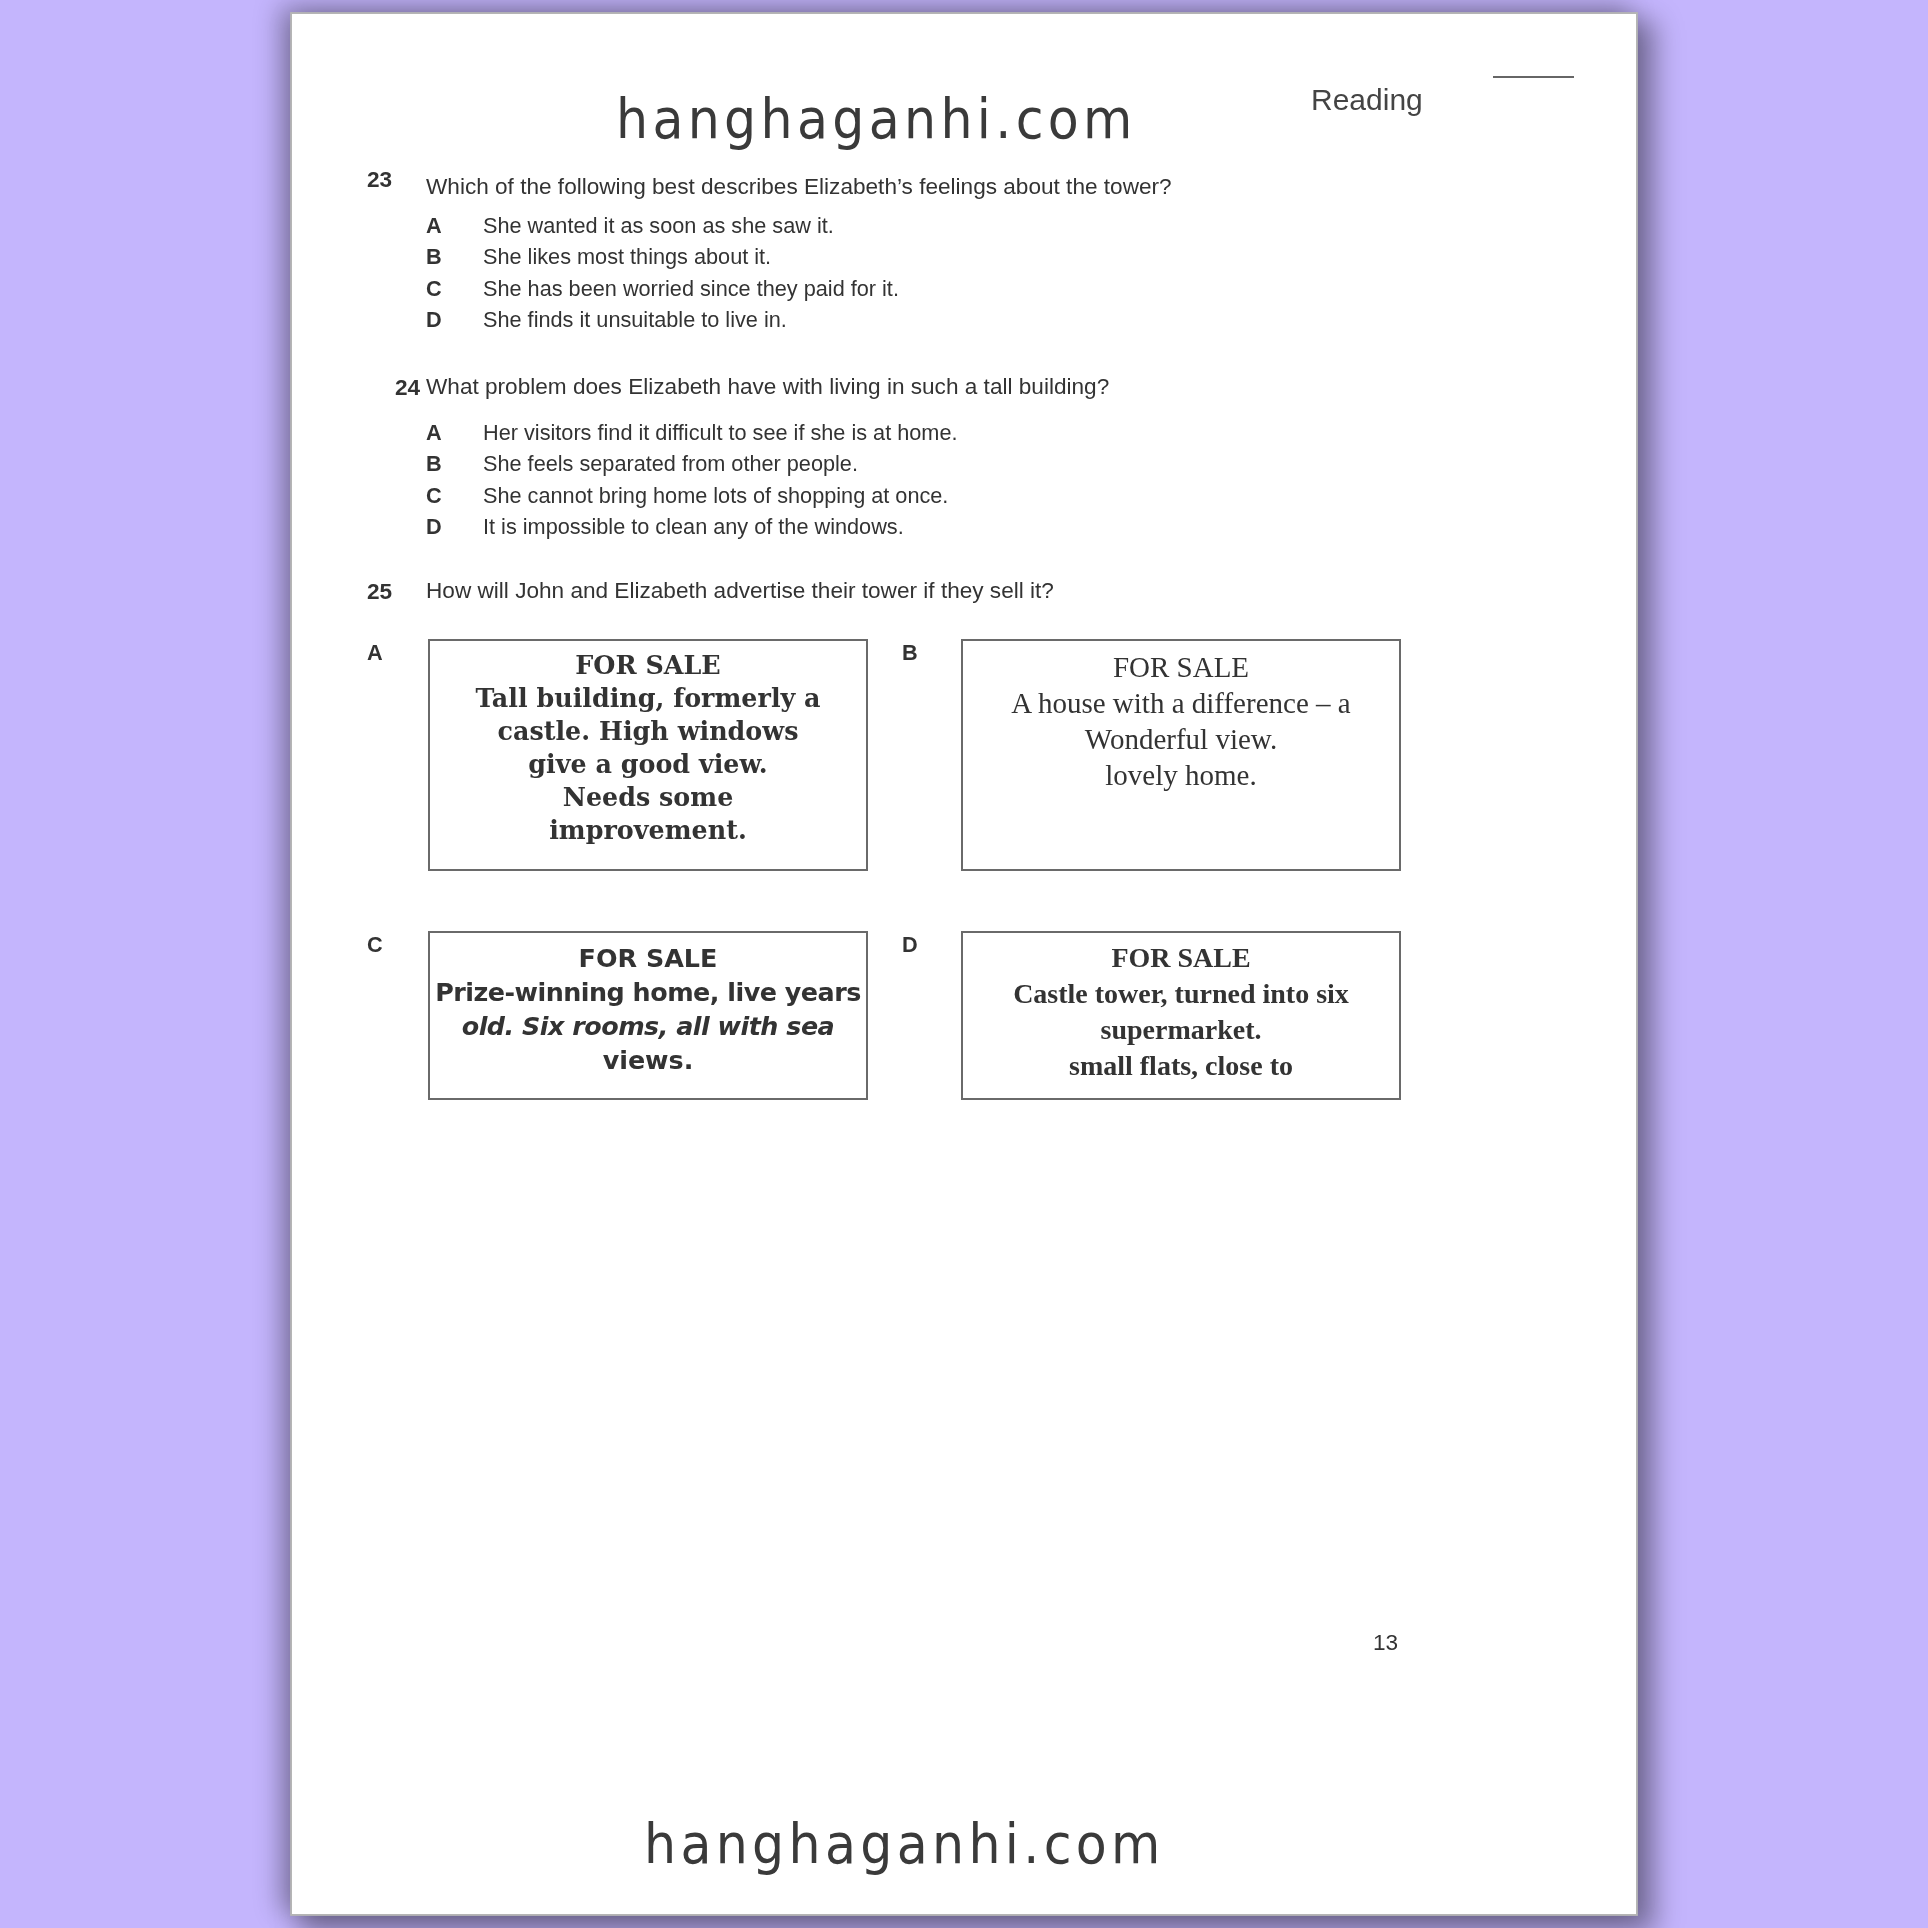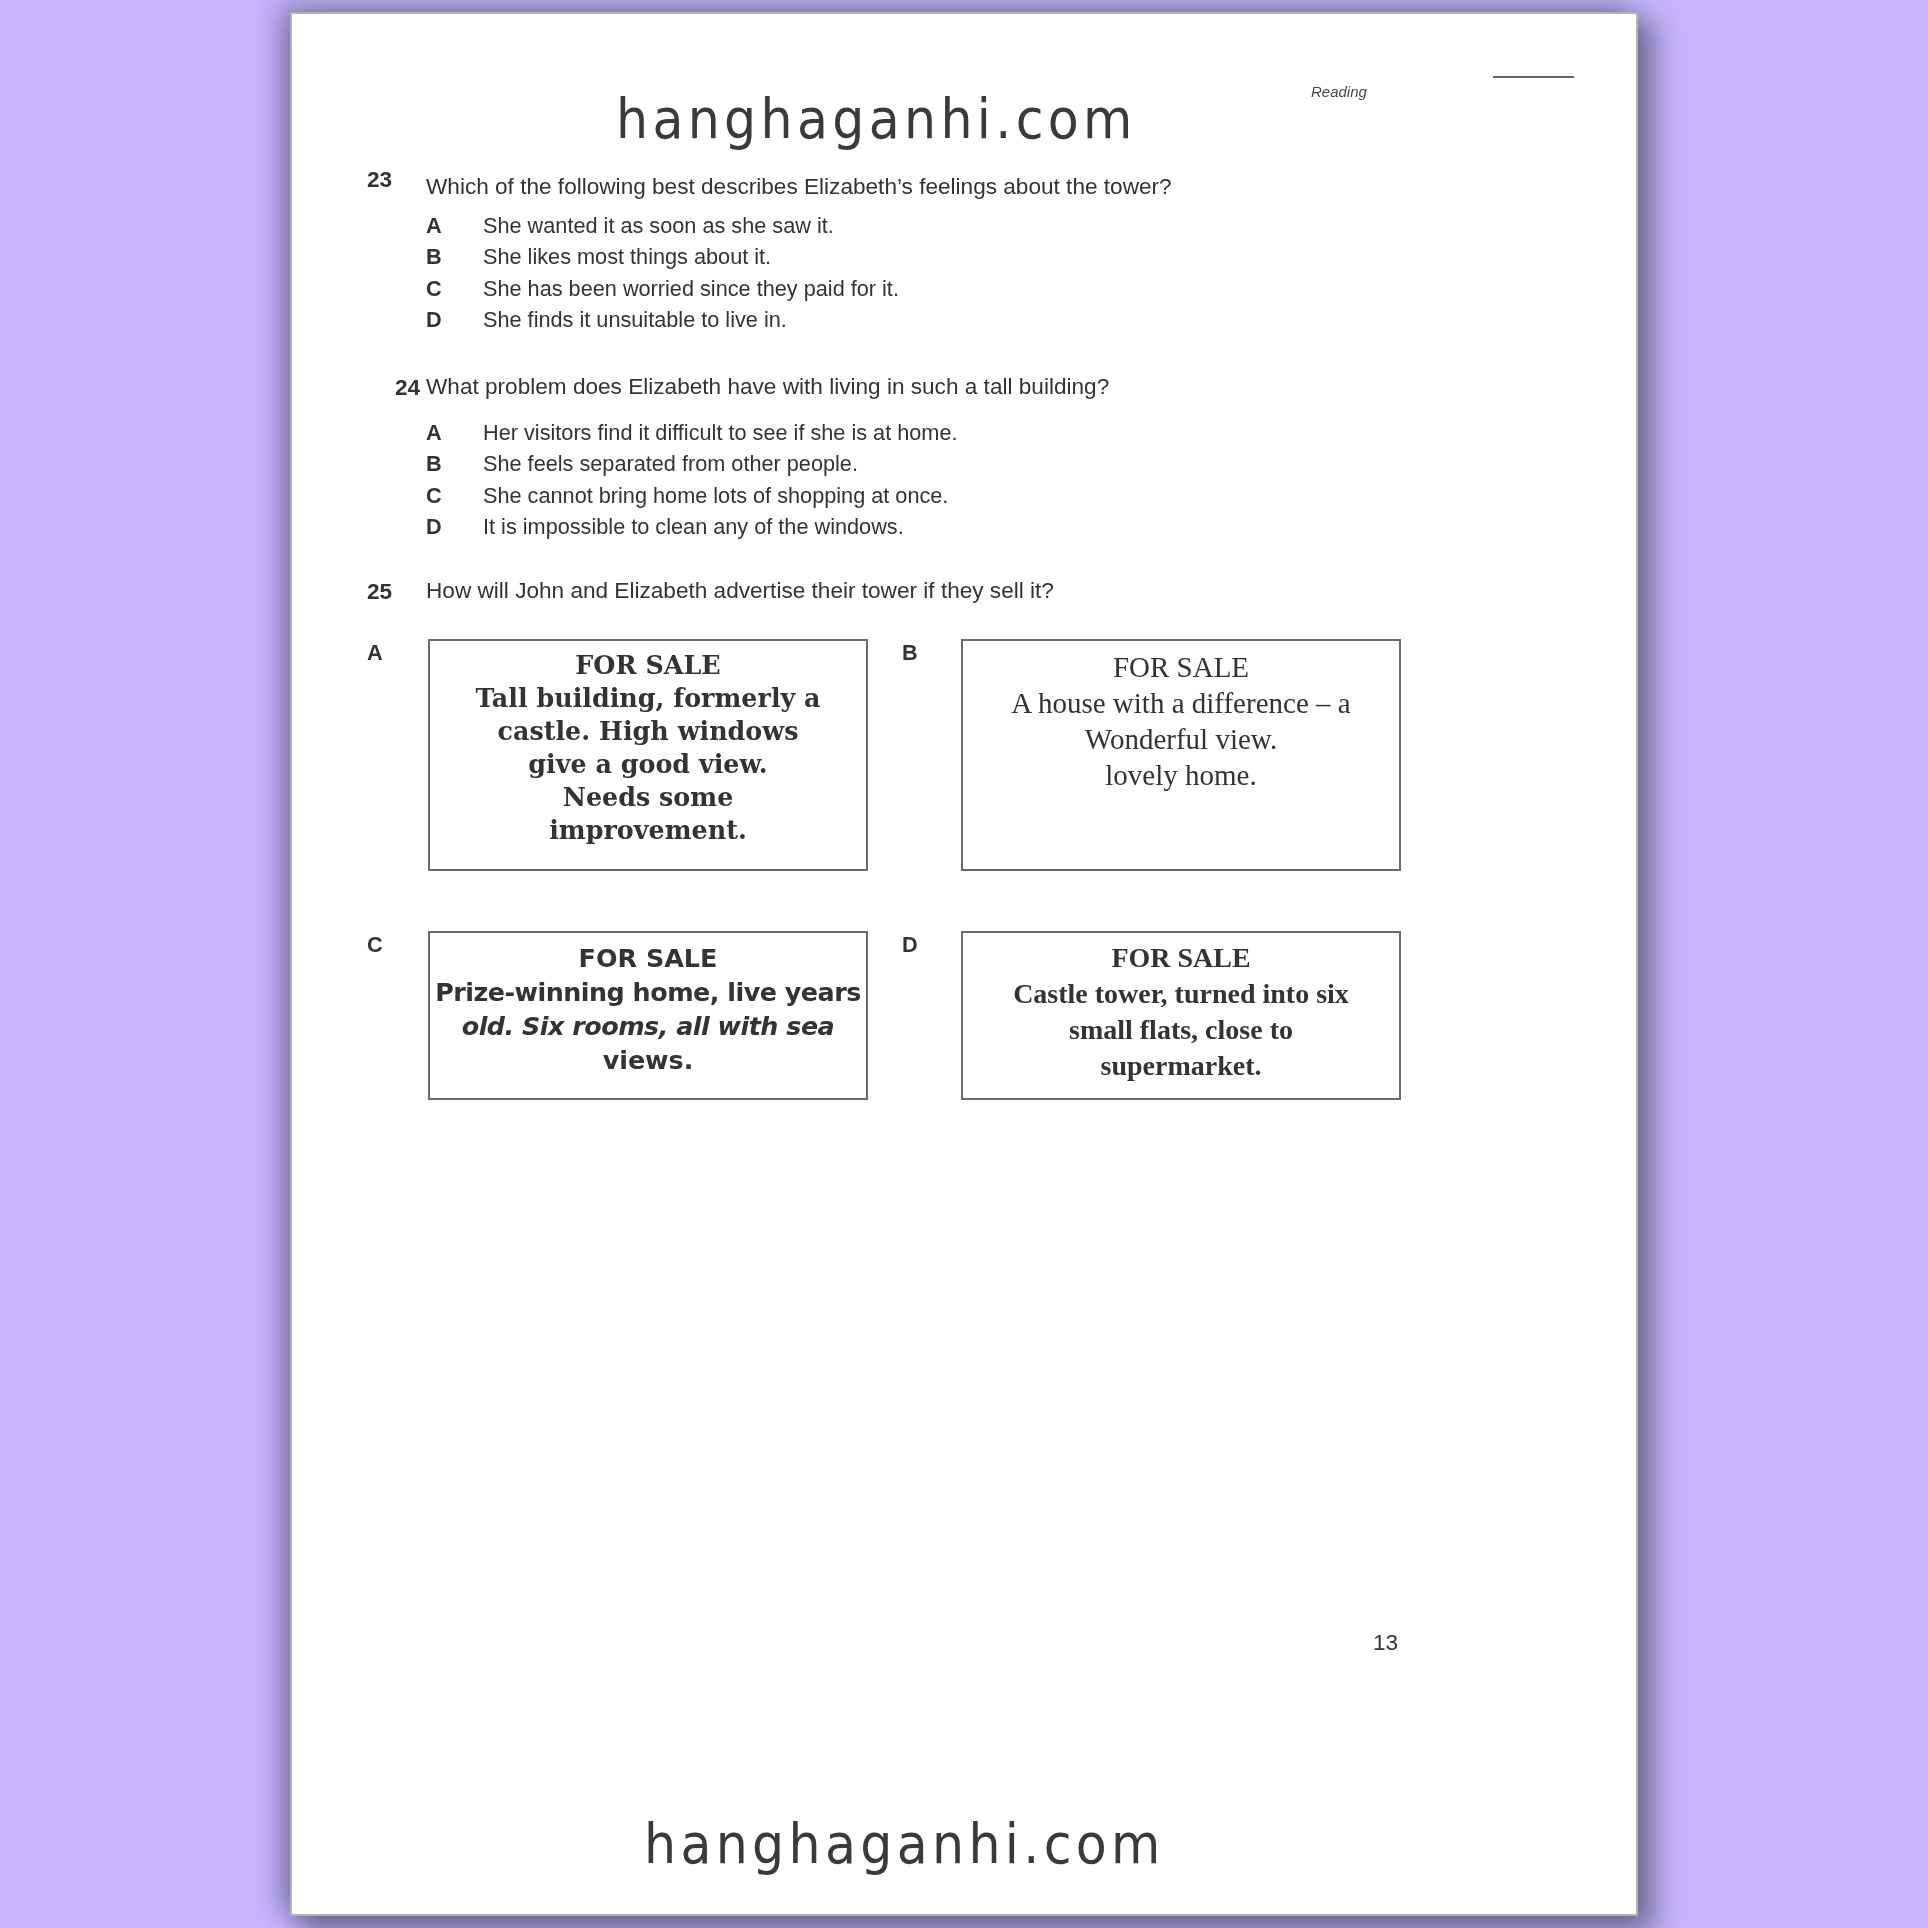--- a/index.html
+++ b/index.html
@@ -32,22 +32,21 @@
       position: absolute;
       font-family: "DejaVu Sans", sans-serif;
       font-size: 55px;
       letter-spacing: 4.7px;
       color: #3a3a3a;
       white-space: nowrap;
       transform: scaleX(0.92);
       transform-origin: left top;
     }
     .section-label {
-      font-style: italic;
-      font-size: 15px;
+      font-size: 30px;
       color: #444;
     }
     .corner-line {
       height: 1.9px;
       background: #666;
     }
     .q-num {
       font-weight: bold;
       font-size: 22.6px;
       color: #333;
@@ -201,22 +200,22 @@
         <span class="ad-line ad-title">FOR SALE</span>
         <span class="ad-line ad-body" style="letter-spacing:-0.5px;">Prize-winning home, live years</span>
         <span class="ad-line ad-body" style="letter-spacing:-0.5px;font-style:italic;">old. Six rooms, all with sea</span>
         <span class="ad-line ad-body">views.</span>
       </div>
 
       <div class="abs ad-letter" style="left:610px; top:918px;">D</div>
       <div class="ad-box ad-d" style="left:669px; top:917px; width:440px; height:169px;">
         <span class="ad-line">FOR SALE</span>
         <span class="ad-line">Castle tower, turned into six</span>
+        <span class="ad-line">supermarket.</span>
         <span class="ad-line">small flats, close to</span>
-        <span class="ad-line">supermarket.</span>
       </div>
     </div>
 
     <div class="abs page-number" style="left:1081px; top:1616px;">13</div>
 
     <div class="watermark" style="left:352px; top:1798px;">hanghaganhi.com</div>
 
   </div>
 </div>
 

